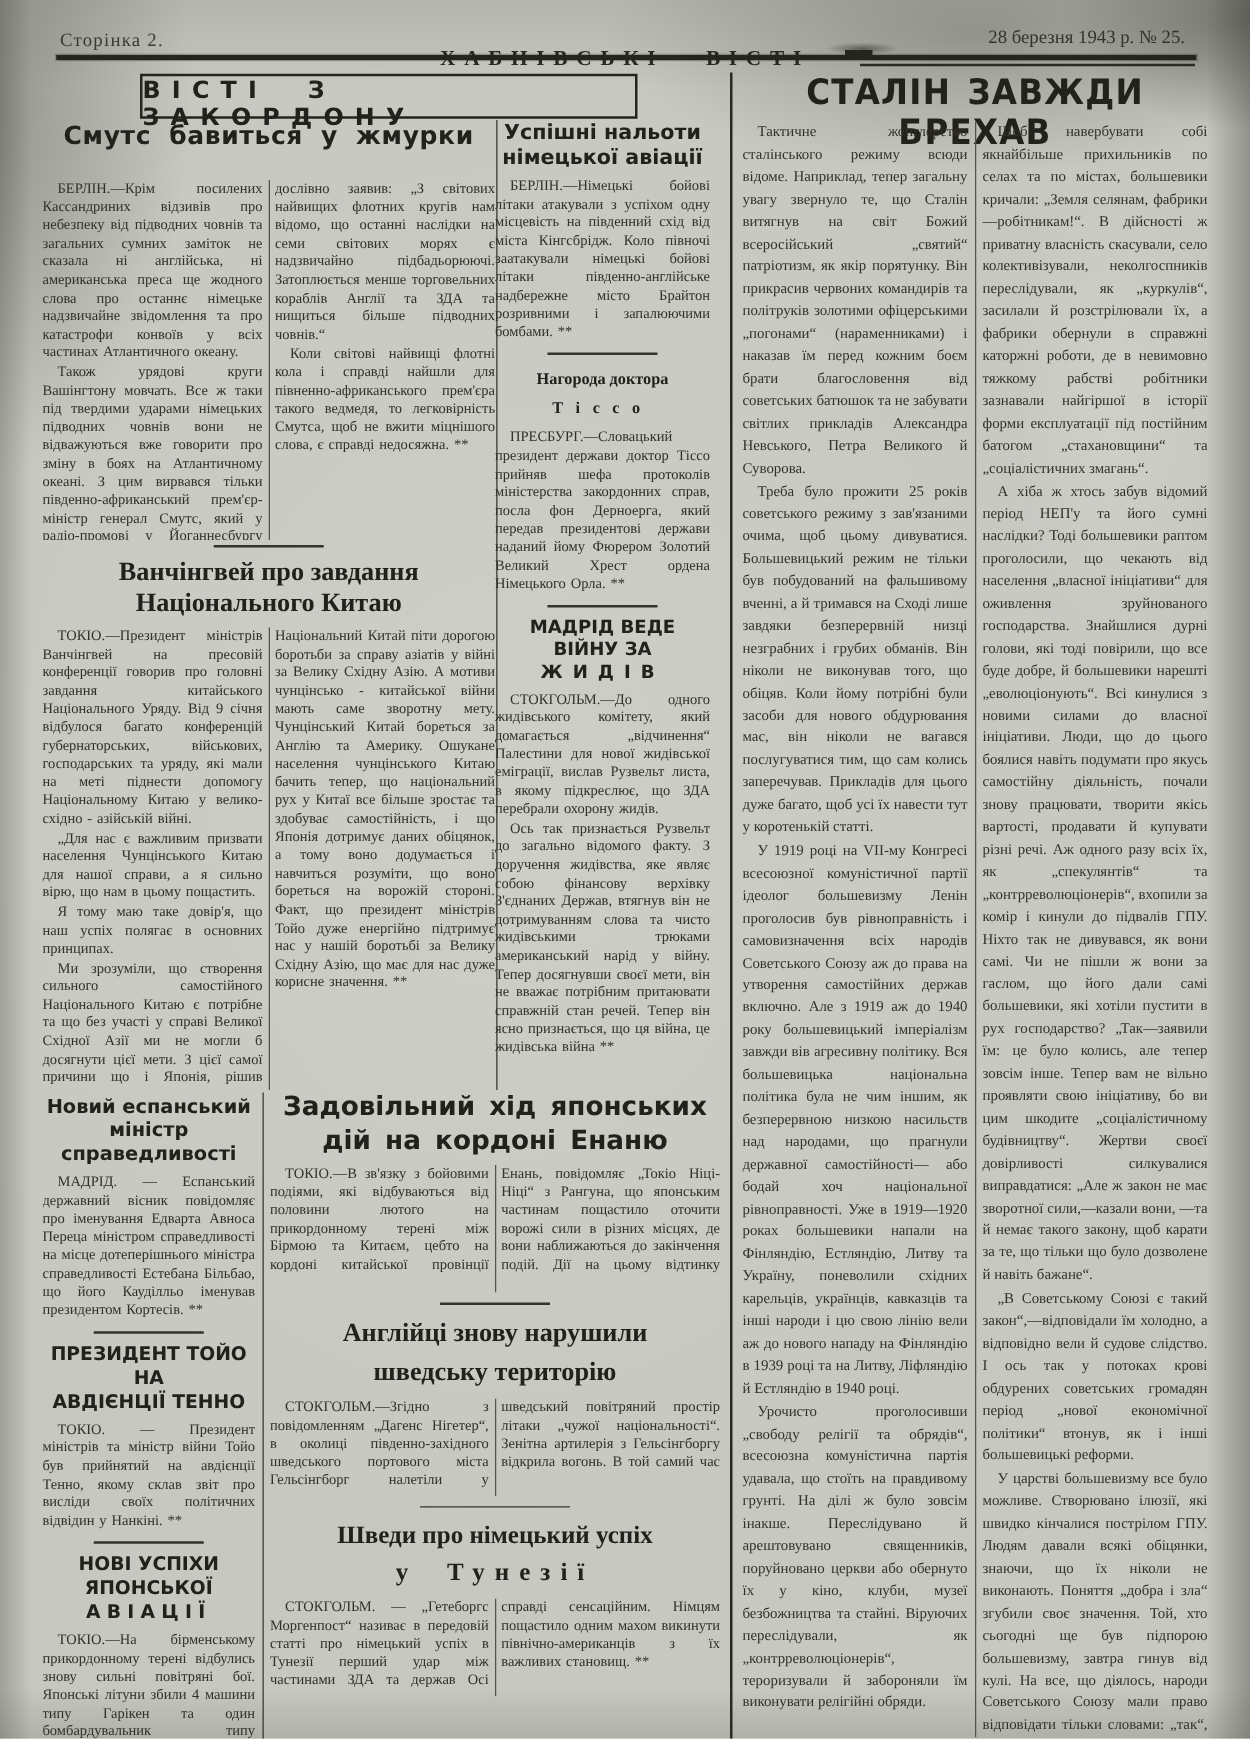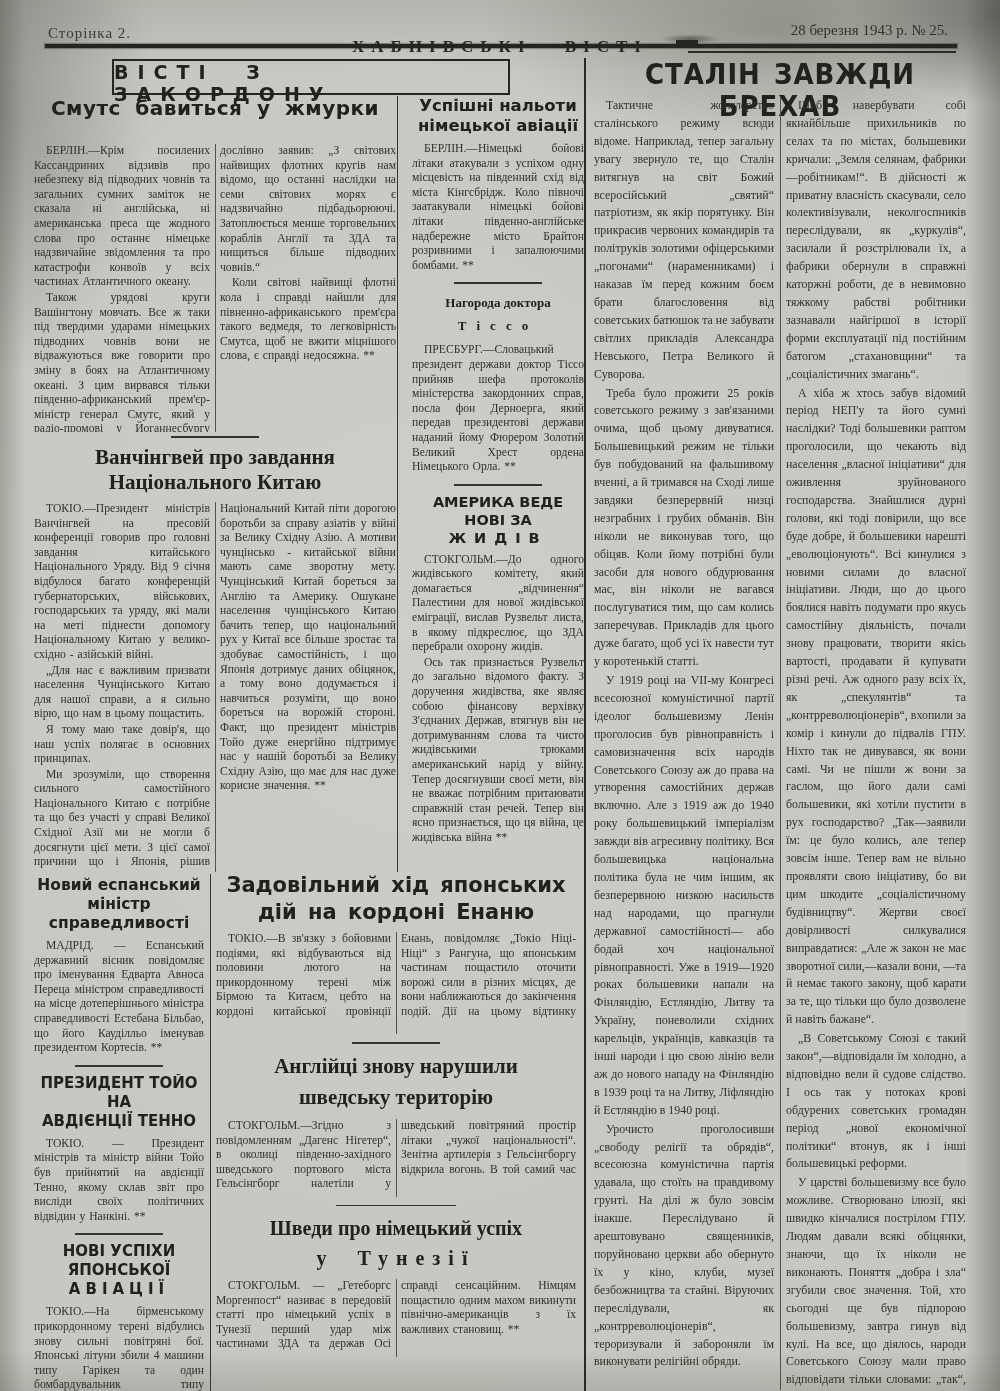--- a/index.html
+++ b/index.html
@@ -36,21 +36,21 @@
   .section-box{position:absolute;left:112px;top:59px;width:394px;height:32px;border:2px solid #26241f;
     display:flex;align-items:flex-start;justify-content:center;font-family:"DejaVu Sans",sans-serif;
     font-weight:bold;font-size:19px;letter-spacing:9px;word-spacing:16px;color:#23211c;}
   .stalin-headline{position:absolute;left:592px;top:58px;width:376px;margin:0;text-align:center;
     font-family:"DejaVu Sans",sans-serif;font-weight:bold;font-size:26px;letter-spacing:1px;
     word-spacing:3px;color:#23211c;transform:scaleY(1.08);transform-origin:top;}
   
   .zone{position:absolute;overflow:hidden;}
   .z-smuts{left:34px;top:96px;width:362px;height:336px;}
   .z-van{left:34px;top:428px;width:362px;height:444px;}
-  .z-col3{left:412px;top:96px;width:172px;height:776px;}
+  .z-col3{left:396px;top:96px;width:172px;height:776px;}
   .z-botleft{left:34px;top:876px;width:170px;height:515px;}
   .z-botmid{left:216px;top:872px;width:360px;height:519px;}
   .z-stalin{left:594px;top:97px;width:372px;height:1293px;}
   
   h3{margin:0 0 6px;text-align:center;color:#23211c;}
   .tl{display:block;}
   .t-sans{font-family:"DejaVu Sans",sans-serif;font-weight:bold;}
   .t-serif{font-family:"Liberation Serif",serif;font-weight:bold;}
   .smuts-t{font-size:20px;word-spacing:7px;letter-spacing:.5px;margin-bottom:24px;}
   .van-t{font-size:21px;line-height:25px;margin-bottom:7px;}
@@ -142,21 +142,21 @@
         <span class="tl">Нагорода доктора</span>
         <span class="tl sp2">Тіссо</span>
       </h3>
       <div class="body small-body">
           <p>ПРЕСБУРГ.—Словацький президент держави доктор Тіссо прийняв шефа протоколів міністерства закордонних справ, посла фон Дерноерга, який передав президентові держави наданий йому Фюрером Золотий Великий Хрест ордена Німецького Орла. **</p>
         </div>
     </div>
     <div class="divider"></div>
     <div class="art">
       <h3 class="t-sans amer-t">
-        <span class="tl">АМЕРИКА ВЕДЕ НОВІ ЗА</span>
+        <span class="tl">МАДРІД ВЕДЕ ВІЙНУ ЗА</span>
         <span class="tl sp2">ЖИДІВ</span>
       </h3>
       <div class="body small-body">
           <p>СТОКГОЛЬМ.—До одного жидівського комітету, який домагається „відчинення“ Палестини для нової жидівської еміграції, вислав Рузвельт листа, в якому підкреслює, що ЗДА перебрали охорону жидів.</p>
           <p>Ось так признається Рузвельт до загально відомого факту. З доручення жидівства, яке являє собою фінансову верхівку З'єднаних Держав, втягнув він не дотримуванням слова та чисто жидівськими трюками американський нарід у війну. Тепер досягнувши своєї мети, він не вважає потрібним притаювати справжній стан речей. Тепер він ясно признається, що ця війна, це жидівська війна **</p>
         </div>
     </div>
   </section>
 
   <section class="zone z-botleft stack">

